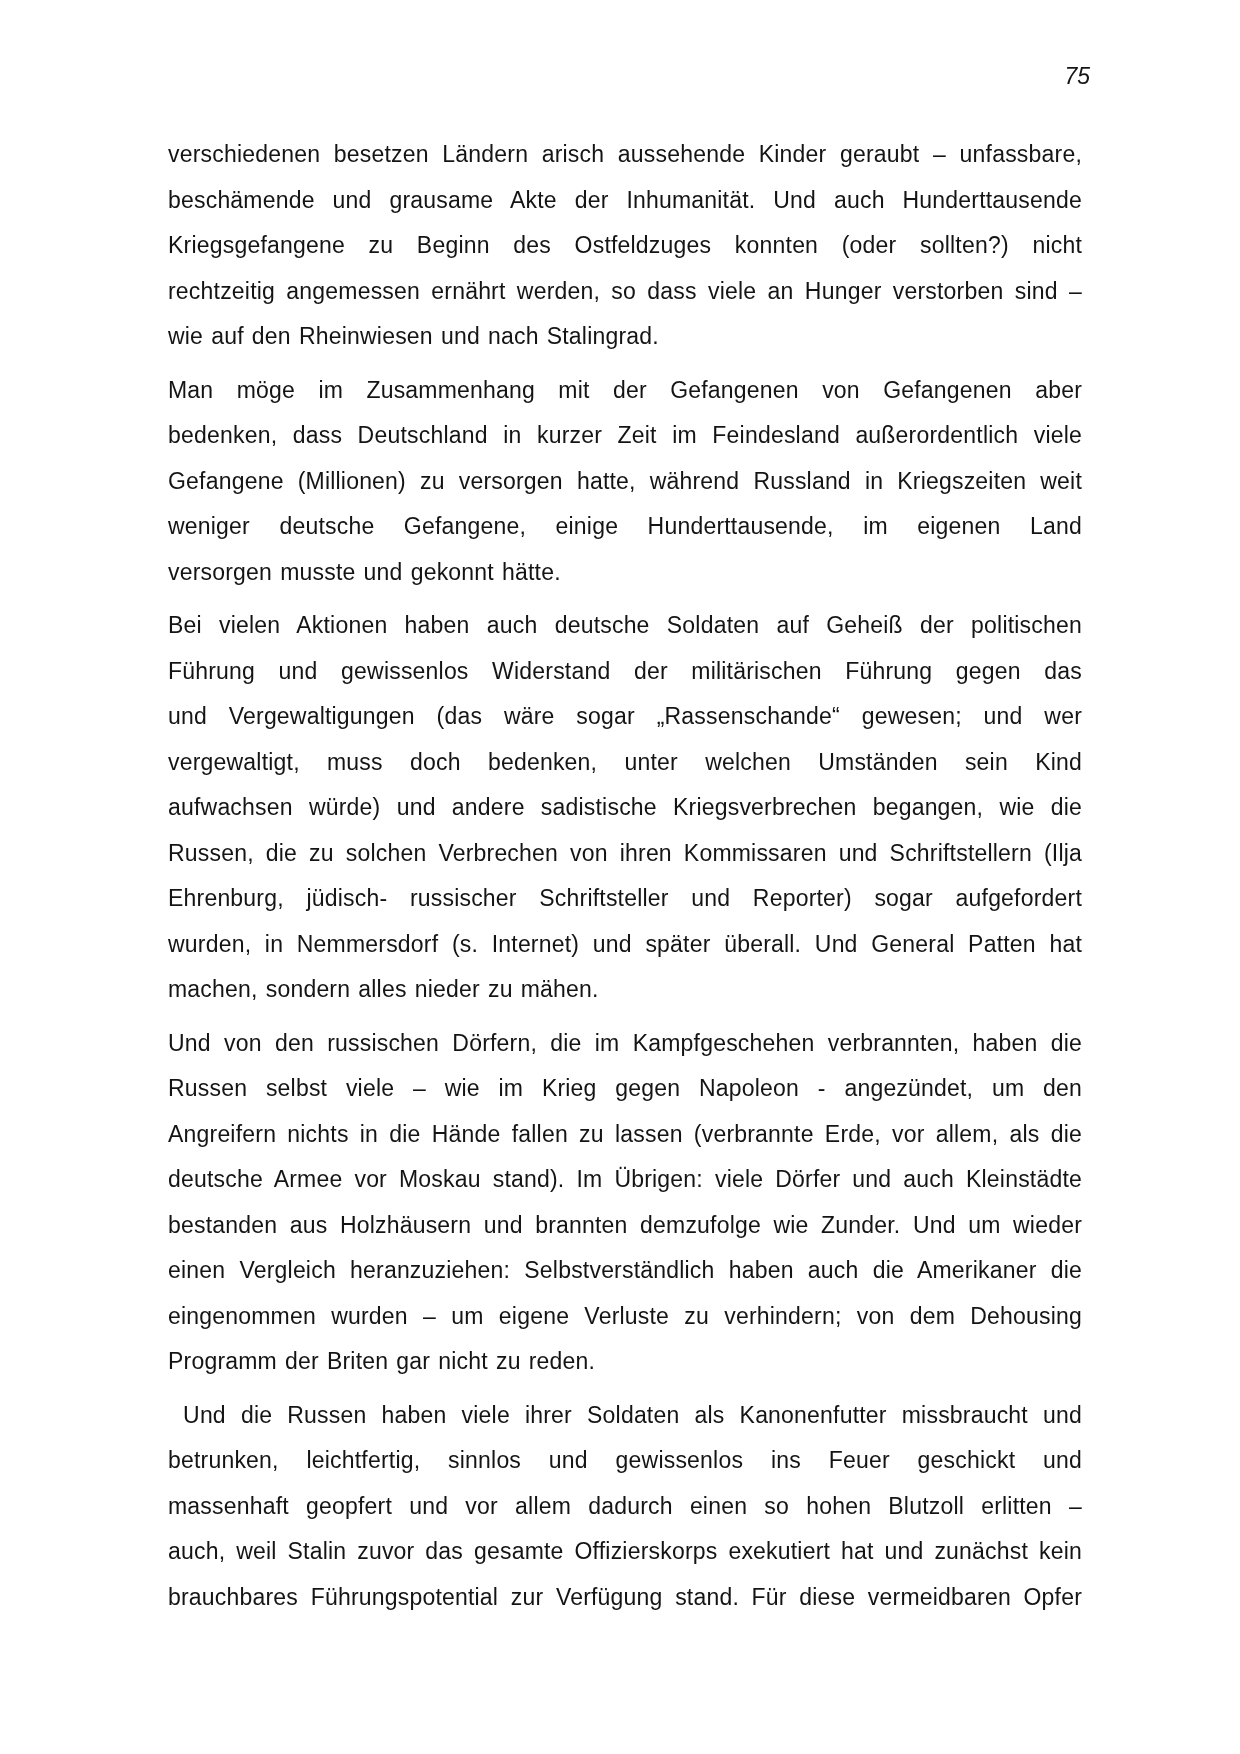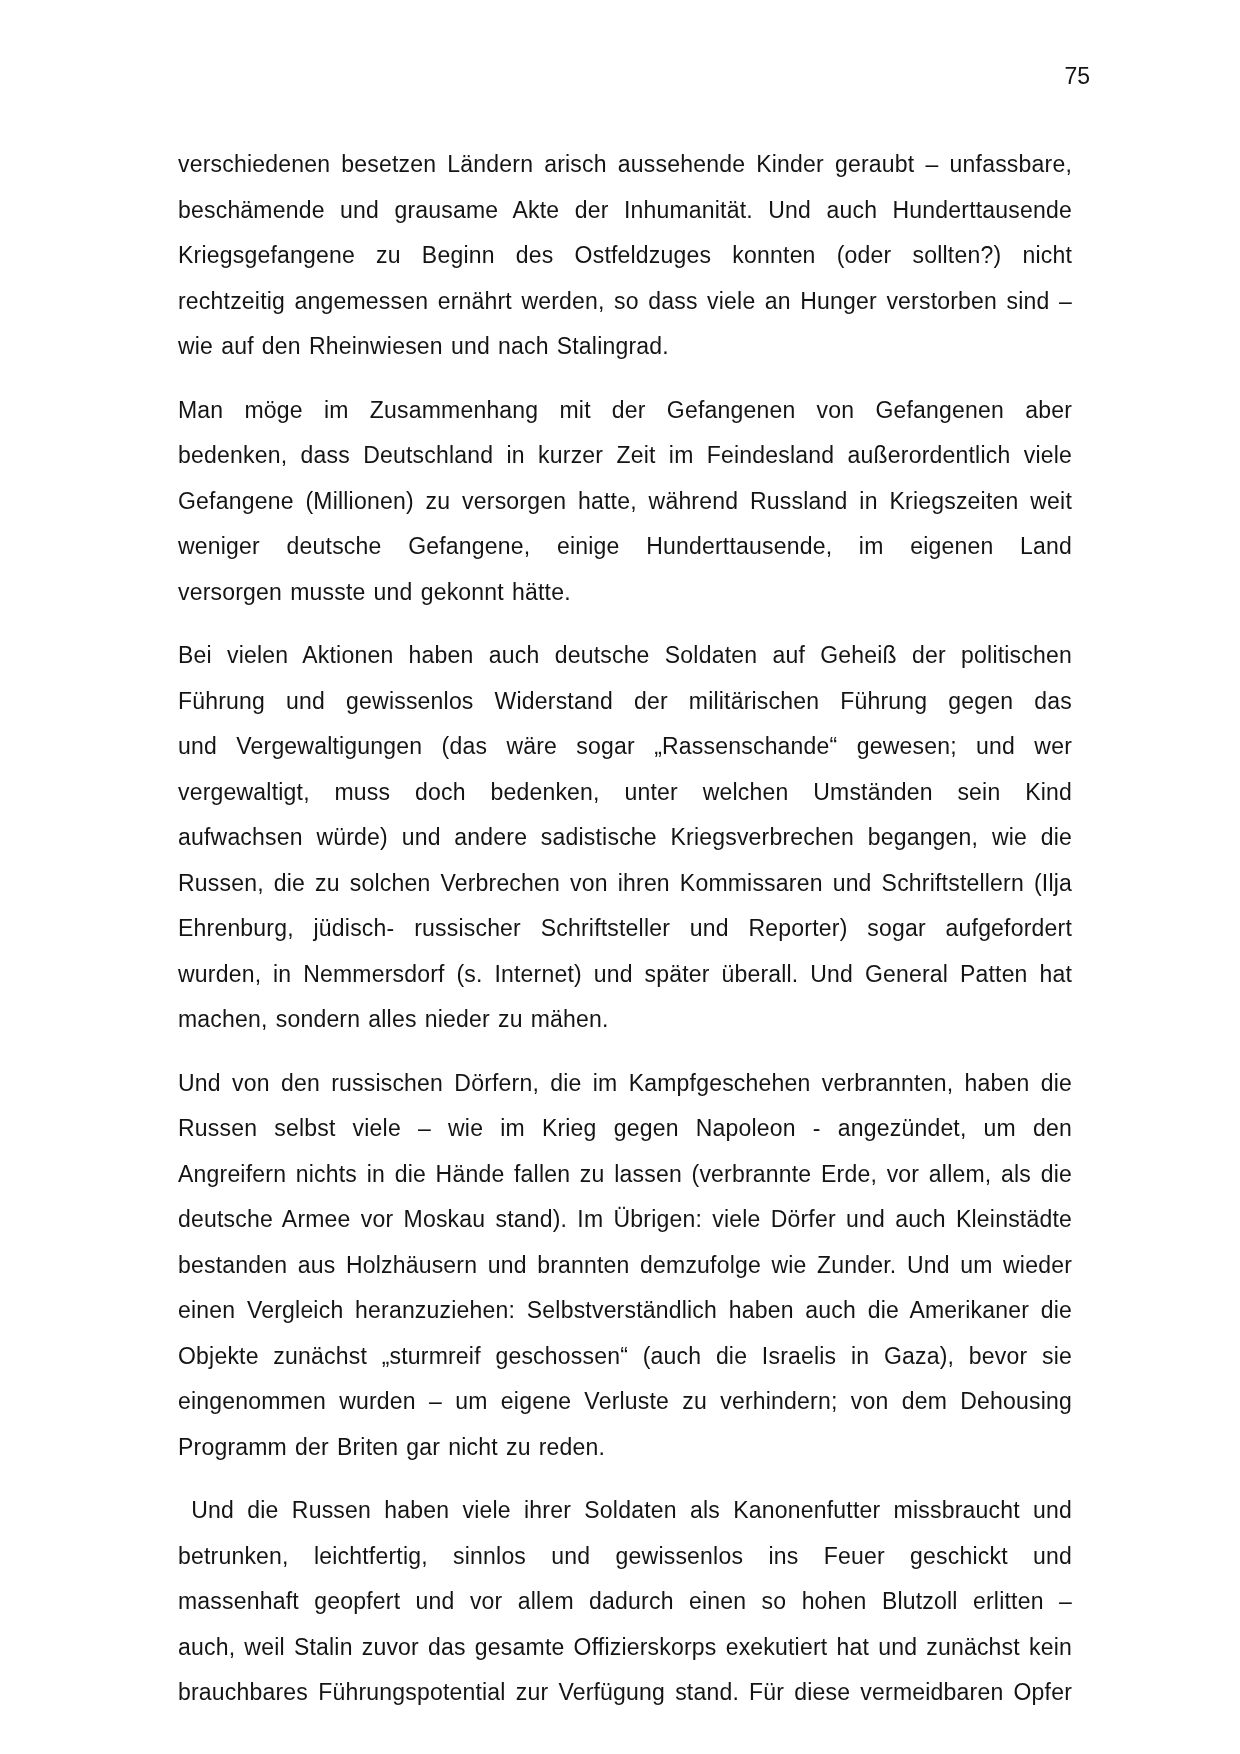--- a/index.html
+++ b/index.html
@@ -18,32 +18,33 @@
     background: #ffffff;
   }
   .page-number {
     position: absolute;
     top: 62px;
     left: 160px;
     width: 930px;
     text-align: right;
     font-size: 23px;
     line-height: 28px;
+    font-style: italic;
   }
   .body-text {
     position: absolute;
     top: 124px;
     left: 160px;
     width: 930px;
     font-size: 23px;
     line-height: 45.5px;
     letter-spacing: 0.2px;
     word-spacing: 1.5px;
   }
-  .paragraph { margin: 18px; padding: 0; }
+  .paragraph { margin: 8px; padding: 0; }
   .line {
     text-align: justify;
     text-align-last: justify;
     white-space: normal;
   }
   .line.last {
     text-align: right;
     text-align-last: left;
   }
 </style>
@@ -78,21 +79,20 @@
         <div class="line">wurden, in Nemmersdorf (s. Internet) und später überall. Und General Patten hat</div>
         <div class="line last">machen, sondern alles nieder zu mähen.</div>
       </div>
       <div class="paragraph">
         <div class="line">Und von den russischen Dörfern, die im Kampfgeschehen verbrannten,  haben die</div>
         <div class="line">Russen selbst viele – wie im Krieg gegen Napoleon - angezündet, um den</div>
         <div class="line">Angreifern nichts in die Hände fallen zu lassen (verbrannte Erde, vor allem, als die</div>
         <div class="line">deutsche Armee vor Moskau stand). Im Übrigen: viele Dörfer und auch Kleinstädte</div>
         <div class="line">bestanden aus Holzhäusern und brannten demzufolge  wie Zunder. Und um wieder</div>
         <div class="line">einen Vergleich heranzuziehen: Selbstverständlich haben auch die Amerikaner  die</div>
-        <div class="line">Objekte zunächst „sturmreif geschossen“ (auch  die Israelis in Gaza), bevor sie</div>
         <div class="line">eingenommen wurden – um eigene Verluste zu verhindern; von dem Dehousing</div>
         <div class="line last">Programm der Briten gar nicht zu reden.</div>
       </div>
       <div class="paragraph">
         <div class="line">&nbsp;Und die Russen  haben viele ihrer Soldaten als Kanonenfutter missbraucht und</div>
         <div class="line">betrunken, leichtfertig, sinnlos  und gewissenlos ins Feuer geschickt und</div>
         <div class="line">massenhaft geopfert und vor allem dadurch einen so hohen Blutzoll erlitten –</div>
         <div class="line">auch, weil Stalin zuvor das gesamte Offizierskorps exekutiert hat und zunächst kein</div>
         <div class="line">brauchbares Führungspotential zur Verfügung stand. Für diese vermeidbaren Opfer</div>
       </div>

